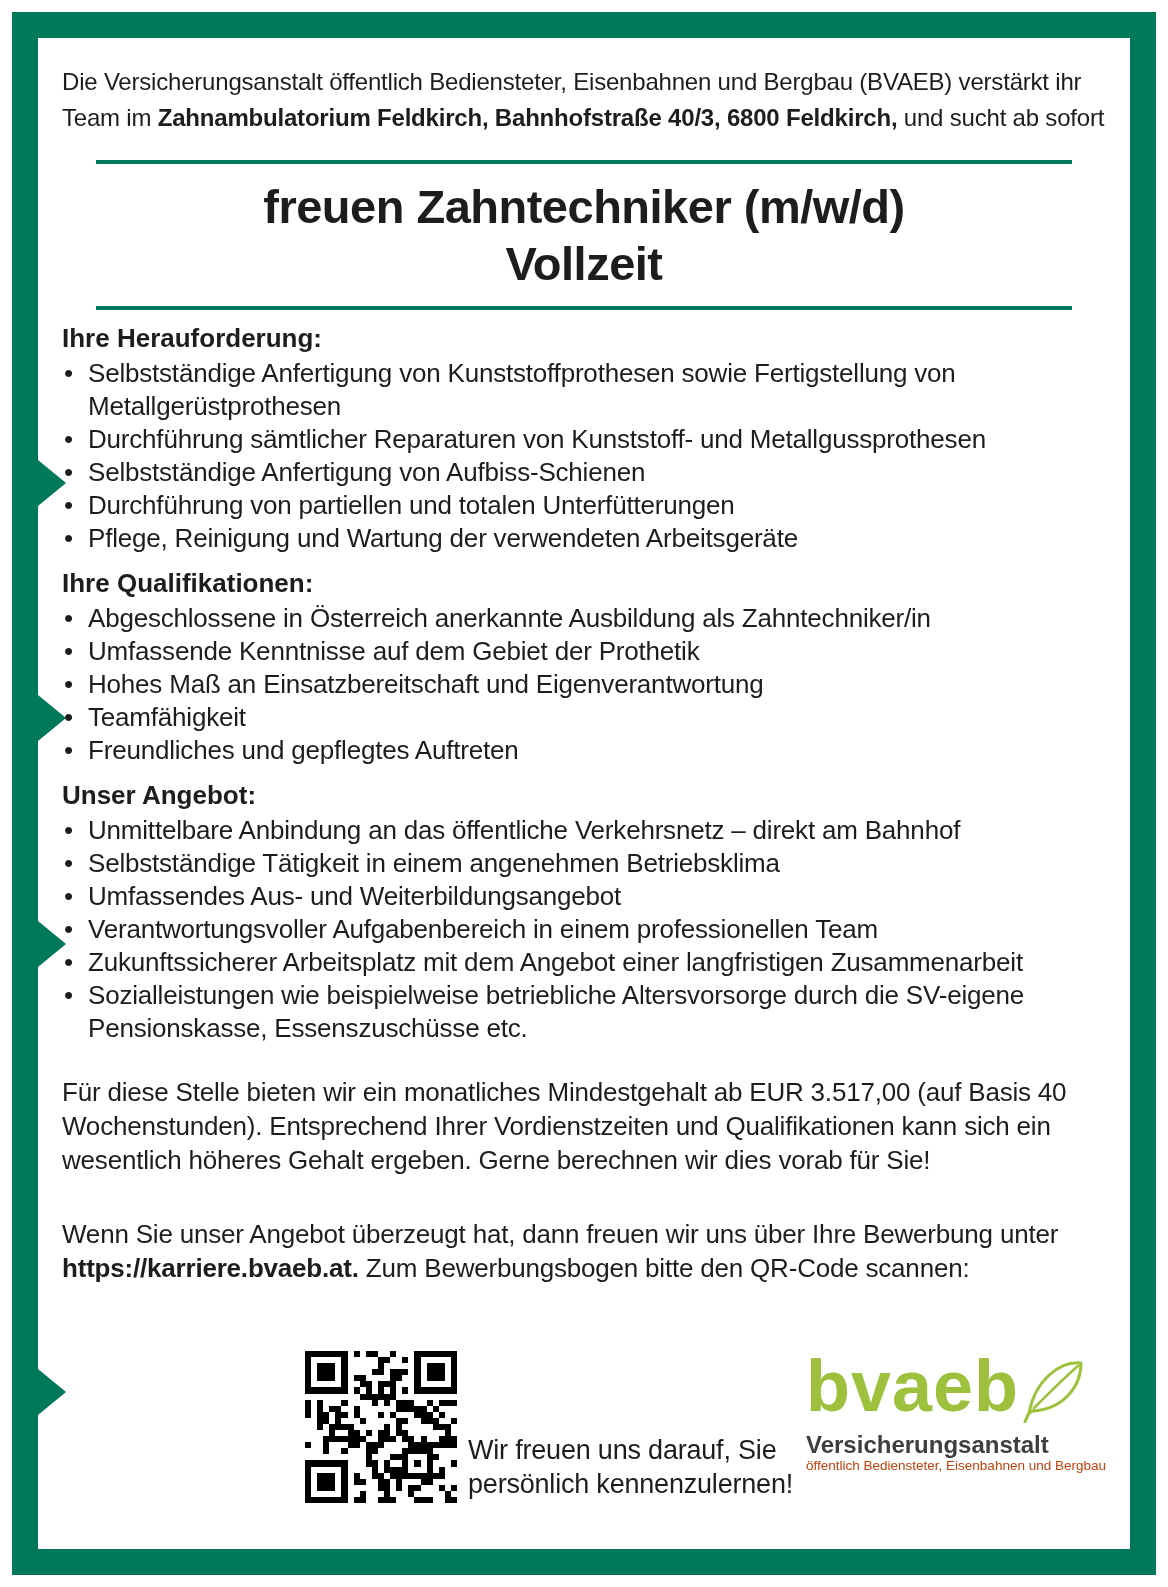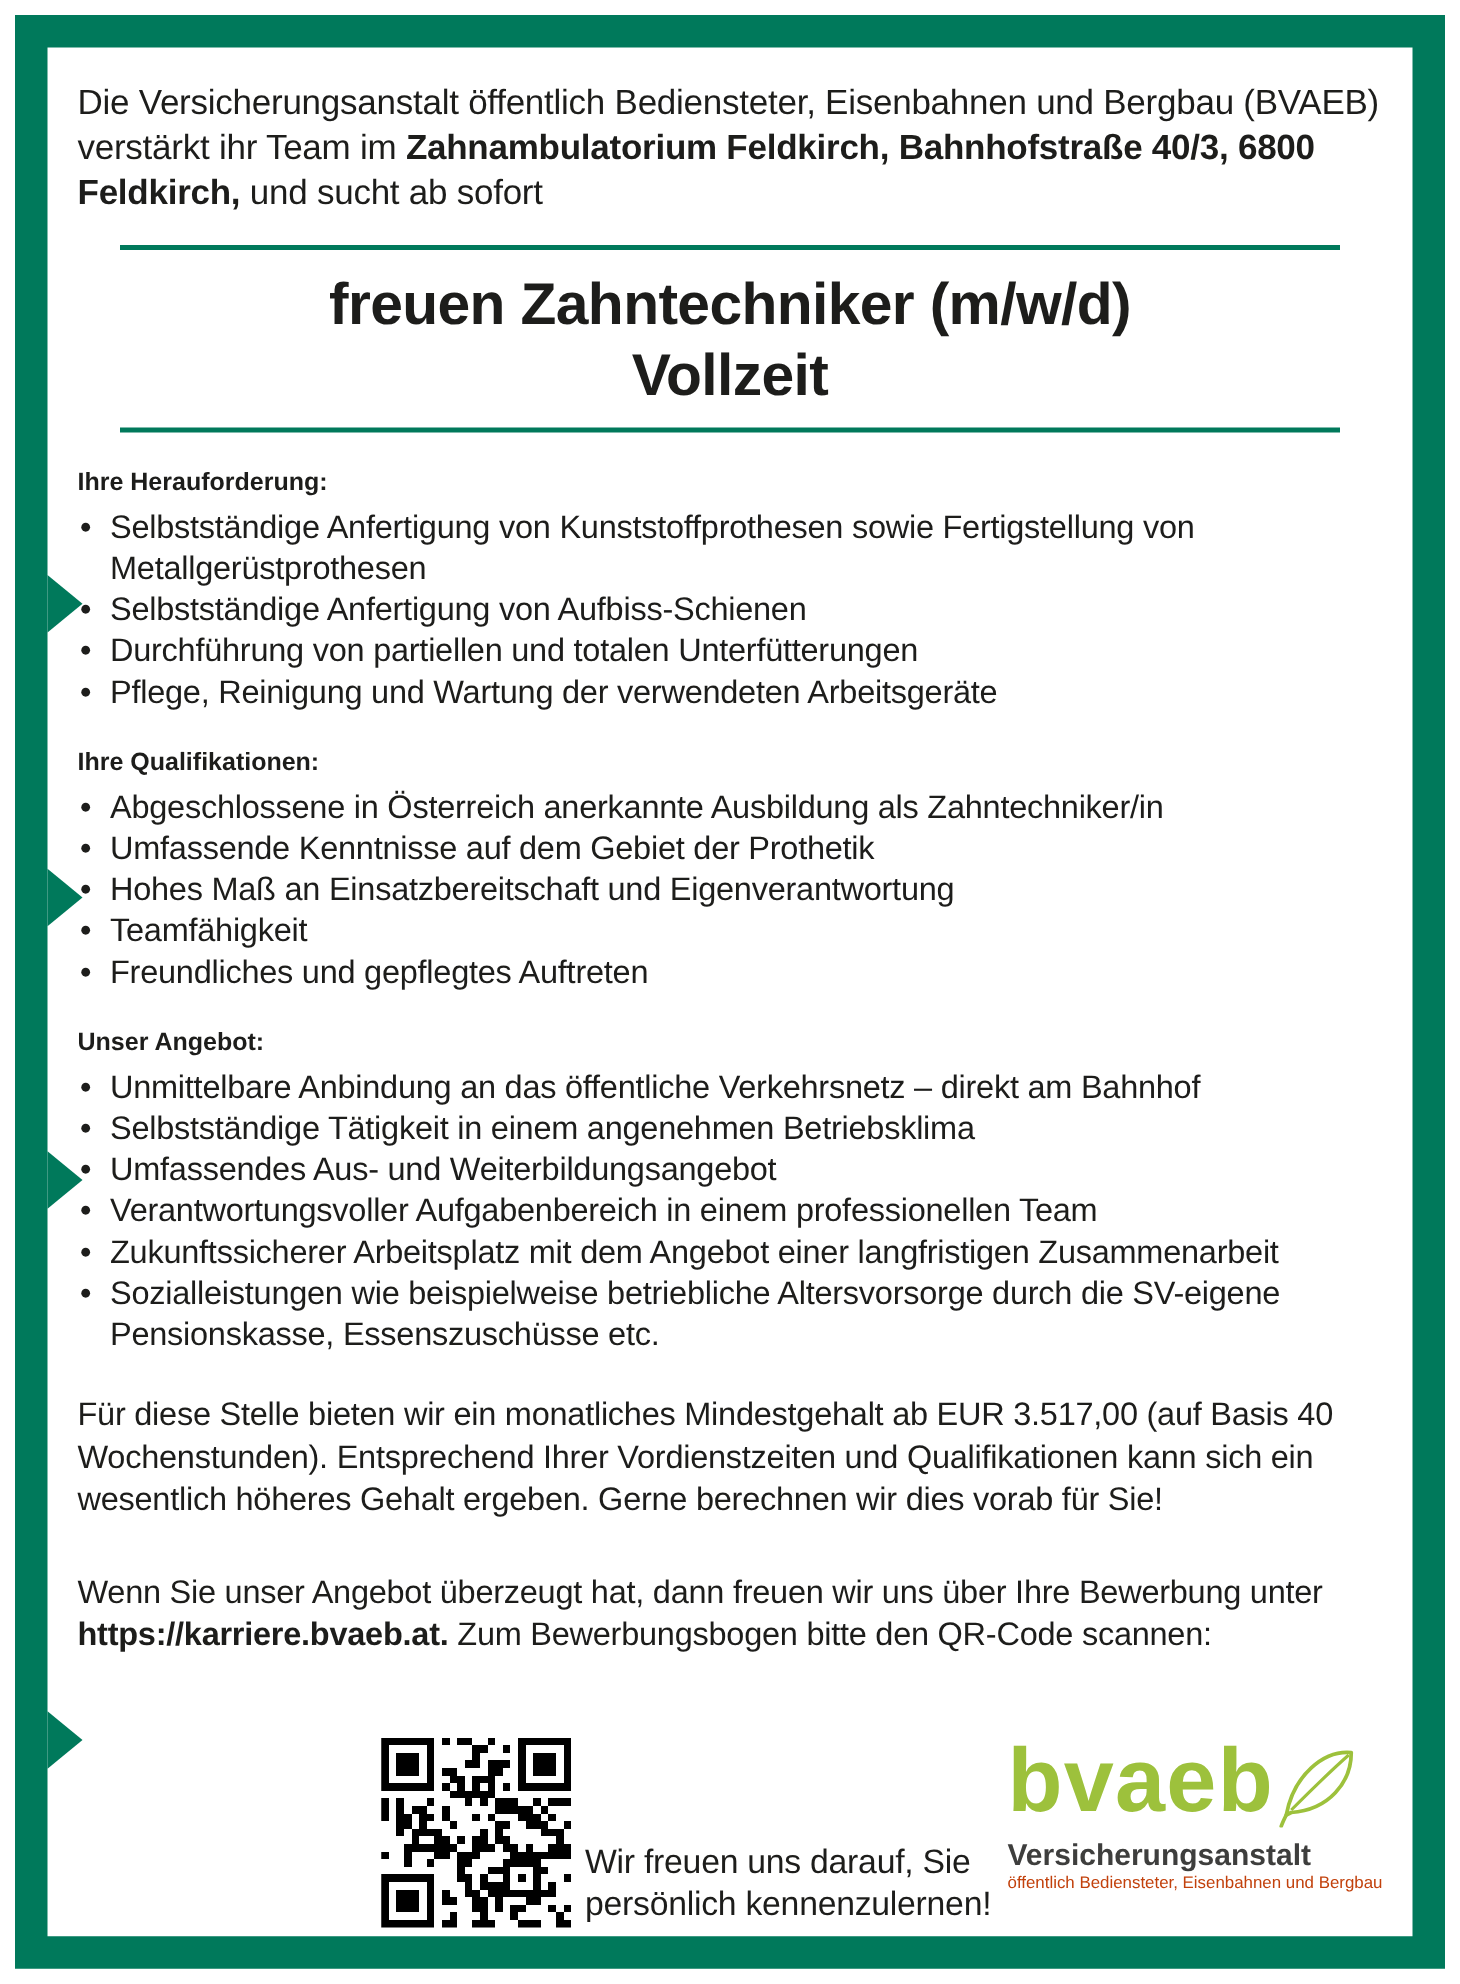--- a/index.html
+++ b/index.html
@@ -31,40 +31,40 @@
     border-top:23px solid transparent;
     border-bottom:23px solid transparent;
   }
   .content{
     position:absolute;
     left:38px;top:38px;right:38px;bottom:38px;
     padding:26px 24px 0 24px;
     box-sizing:border-box;
   }
   .intro{
-    font-size:28px;line-height:36px;
+    font-size:24px;line-height:36px;
     margin:0 0 24px 0;
     letter-spacing:-0.2px;
   }
   .intro b{font-weight:bold;}
   .rule{
     height:4px;background:var(--green);
     margin:0 34px;
   }
   .title{
     text-align:center;
     font-weight:bold;
     font-size:47px;line-height:57px;
     letter-spacing:-0.5px;
     margin:14px 0;
   }
   .sec-heading{
-    font-size:20px;line-height:33px;
-    font-weight:bold;
-    margin:24px 0 2px 0;
+    font-size:26px;line-height:33px;
+    font-weight:bold;
+    margin:12px 0 2px 0;
   }
   .bullets{
     list-style:none;
     margin:0;padding:0;
     font-size:26px;line-height:33px;
     letter-spacing:-0.2px;
   }
   .bullets li{
     position:relative;
     padding-left:26px;
@@ -142,20 +142,21 @@
     <div class="rule"></div>
 
     <h1 class="title"><span>freuen Zahntechniker (m/w/d)</span><br><span>Vollzeit</span></h1>
 
     <div class="rule"></div>
 
     <section>
       <h2 class="sec-heading">Ihre Herauforderung:</h2>
       <ul class="bullets">
         <li>Selbstständige Anfertigung von Kunststoffprothesen sowie Fertigstellung von Metallgerüstprothesen</li>
+        <li>Durchführung sämtlicher Reparaturen von Kunststoff- und Metallgussprothesen</li>
         <li>Selbstständige Anfertigung von Aufbiss-Schienen</li>
         <li>Durchführung von partiellen und totalen Unterfütterungen</li>
         <li>Pflege, Reinigung und Wartung der verwendeten Arbeitsgeräte</li>
       </ul>
     </section>
 
     <section>
       <h2 class="sec-heading">Ihre Qualifikationen:</h2>
       <ul class="bullets">
         <li>Abgeschlossene in Österreich anerkannte Ausbildung als Zahntechniker/in</li>

